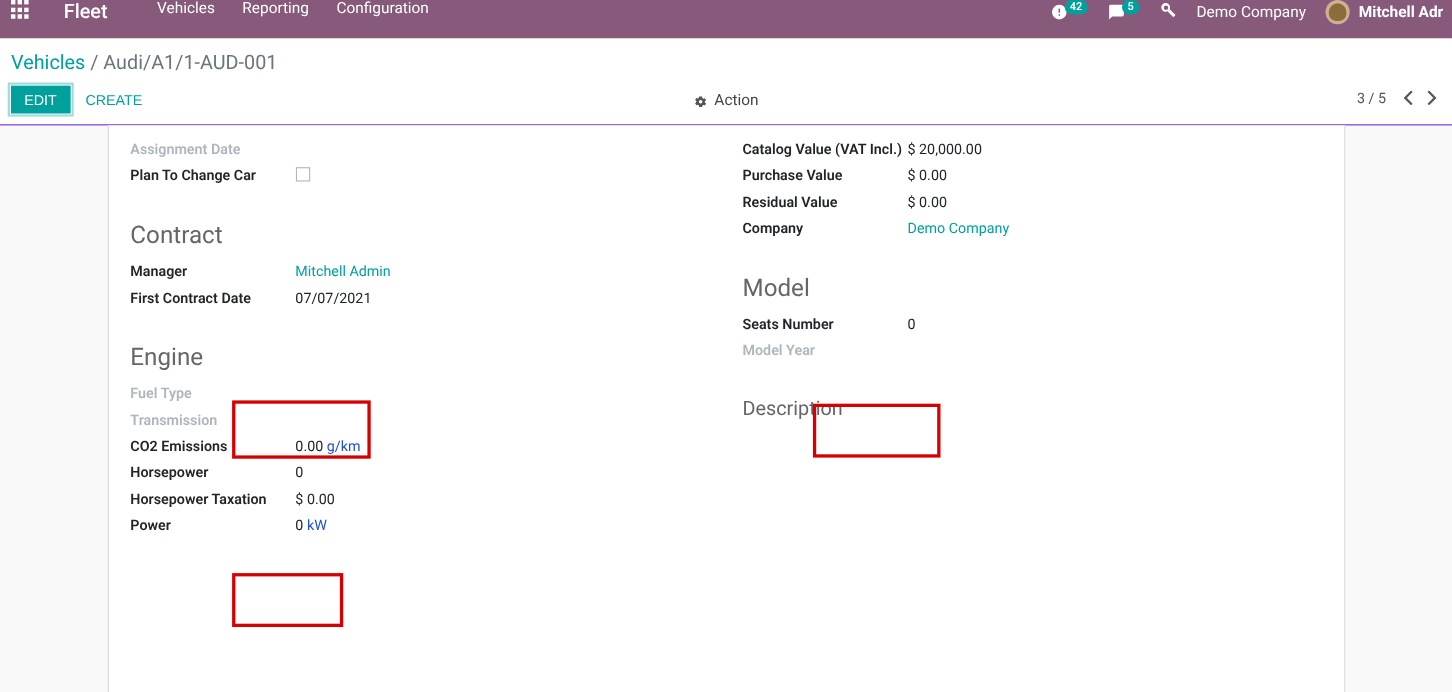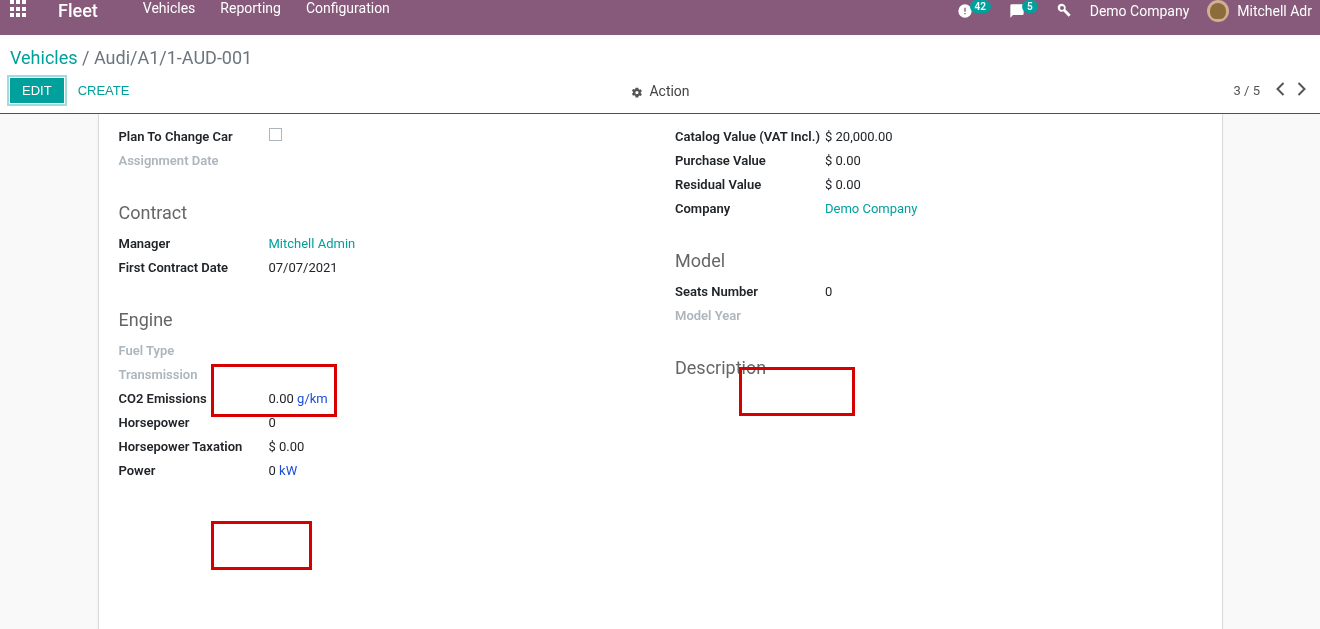--- a/index.html
+++ b/index.html
@@ -12,40 +12,40 @@
   .topnav .menu { display: flex; gap: 25px; }
   .topnav .menu a { color: #fff; text-decoration: none; font-size: 14px; }
   .topnav .right { margin-left: auto; display: flex; align-items: center; gap: 18px; padding-right: 8px; }
   .topnav .badge-wrap { position: relative; display: inline-flex; align-items: center; cursor: pointer; }
   .topnav .badge-wrap svg { width: 16px; height: 16px; fill: #fff; }
   .topnav .badge { background: #00A09D; color: #fff; font-size: 10px; border-radius: 8px; padding: 1px 5px; margin-left: -3px; position: relative; top: -5px; font-weight: 600; }
   .topnav .tools-icon svg { width: 16px; height: 16px; fill: #fff; cursor: pointer; }
   .topnav .company { font-size: 14px; cursor: pointer; }
   .topnav .avatar { width: 22px; height: 22px; border-radius: 50%; background: #d0b090; display: inline-block; overflow: hidden; position: relative; }
   .topnav .avatar::after { content: ""; position: absolute; inset: 3px; background: #8a6d3b; border-radius: 50% 50% 40% 40%; }
-  .topnav .user { display: flex; align-items: center; gap: 8px; font-size: 14px; cursor: pointer; }
+  .topnav .user { display: flex; align-items: center; gap: 8px; font-size: 14px; cursor: pointer; font-weight: bold; }
   
   .breadcrumb-bar { background: #fff; padding: 12px 10px 4px; border-bottom: 0; }
   .breadcrumb { font-size: 18px; color: #6c757d; }
   .breadcrumb a { color: #00A09D; text-decoration: none; }
   .controlbar { background: #fff; display: flex; align-items: center; padding: 6px 10px 10px; border-bottom: 1px solid #6d28d9; }
   .btn-edit { background: #00A09D; color: #fff; border: 1px solid #00A09D; padding: 4px 11px; font-size: 13px; cursor: pointer; margin-right: 14px; outline: 2px solid #9fdcdb; outline-offset: 1px; }
   .btn-create { background: transparent; color: #00A09D; border: none; padding: 4px 0; font-size: 13px; cursor: pointer; font-weight: 500; }
   .action-wrap { position: absolute; left: 50%; transform: translateX(-50%); display: flex; align-items: flex-end; gap: 6px; color: #444; font-size: 14px; cursor: pointer; }
   .action-wrap svg { width: 13px; height: 13px; fill: #555; }
   .pager { margin-left: auto; display: flex; align-items: center; gap: 12px; color: #555; font-size: 13px; }
   .pager-arrows { display: flex; gap: 4px; }
   .pager-arrows button { background: none; border: none; color: #555; cursor: pointer; padding: 2px 4px; }
   .pager-arrows svg { width: 9px; height: 14px; fill: #555; }
   
   .sheet-wrap { display: flex; justify-content: center; padding: 0; }
   .sheet { background: #fff; width: 1125px; border-left: 1px solid #d8dadd; border-right: 1px solid #d8dadd; box-shadow: 0 2px 2px rgba(0,0,0,0.06); padding: 10px 20px 30px; position: relative; min-height: 520px; }
   .cols { display: flex; gap: 30px; }
   .col { flex: 1; }
-  .section-title { font-size: 18px; color: #666; font-weight: 400; margin: 30px 0 8px; display: inline-block; }
+  .section-title { font-size: 22px; color: #666; font-weight: 400; margin: 30px 0 8px; display: inline-block; }
   .desc-title { font-size: 18px; color: #666; font-weight: 400; margin: 30px 0 8px; }
   .row { display: flex; padding: 3px 0; align-items: center; min-height: 24px; }
   .row .label { width: 150px; font-weight: 600; font-size: 13px; color: #212529; }
   .row .label.muted { color: #adb5bd; }
   .row .value { font-size: 13px; color: #212529; }
   .row .value.link { color: #00A09D; }
   .row .value-unit { color: #1d4ed8; }
   .checkbox { width: 13px; height: 13px; border: 1px solid #adb5bd; display: inline-block; background: #fff; }
   
   .hl-box { border: 3px solid #d60000; position: absolute; pointer-events: none; }
@@ -135,26 +135,26 @@
     </div>
   </div>
 </div>
 
 <div class="sheet-wrap">
   <div class="sheet">
     <div class="cols">
 
       <div class="col">
         <div class="row">
+          <div class="label muted">Assignment Date</div>
+          <div class="value"></div>
+        </div>
+        <div class="row">
           <div class="label">Plan To Change Car</div>
           <div class="value"><span class="checkbox"></span></div>
-        </div>
-        <div class="row">
-          <div class="label muted">Assignment Date</div>
-          <div class="value"></div>
         </div>
 
         <div class="section-title">Contract</div>
         <div class="row">
           <div class="label">Manager</div>
           <div class="value link">Mitchell Admin</div>
         </div>
         <div class="row">
           <div class="label">First Contract Date</div>
           <div class="value">07/07/2021</div>

